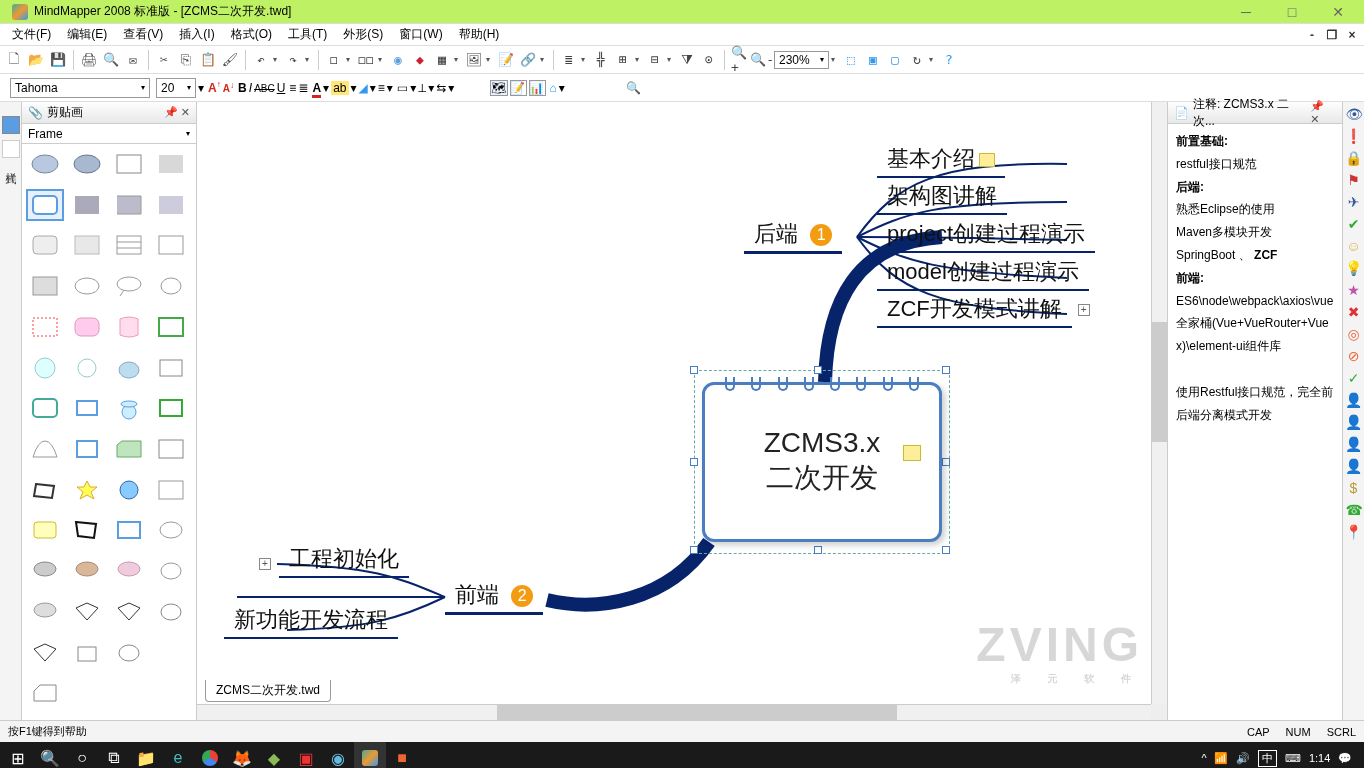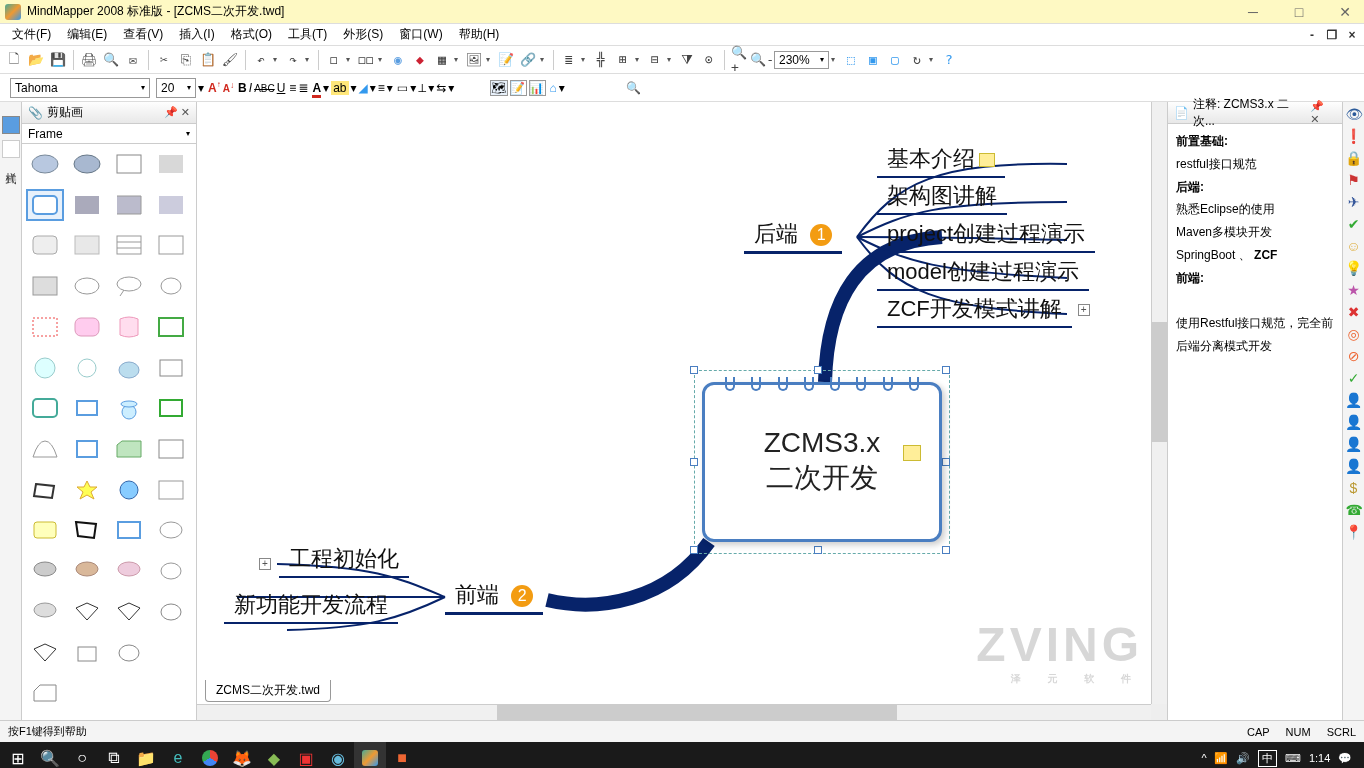--- a/index.html
+++ b/index.html
@@ -1,17 +1,17 @@
 <!DOCTYPE html>
 <html><head>
 <meta charset="utf-8">
 <style>
 * { box-sizing: border-box; margin: 0; padding: 0; }
 body { font-family: Tahoma, sans-serif; font-size: 12px; background: #fff; overflow: hidden; width: 1364px; height: 768px; position: relative; }
-.title-bar { height: 24px; background: #fef9c3; display: flex; align-items: center; padding: 0 5px; border-bottom: 1px solid #ddd; }
+.title-bar { height: 24px; background: #bef264; display: flex; align-items: center; padding: 0 12px; border-bottom: 1px solid #ddd; }
 .title-bar .app-icon { width: 16px; height: 16px; background: linear-gradient(135deg, #4a9, #e93, #39e); border-radius: 3px; margin-right: 6px; }
 .title-bar .win-controls { margin-left: auto; display: flex; gap: 18px; }
 .title-bar .win-controls span { width: 28px; text-align: center; color: #666; cursor: pointer; font-size: 14px; }
 .menu-bar { height: 22px; display: flex; align-items: center; padding: 0 4px; border-bottom: 1px solid #ddd; }
 .menu-bar .menu-item { padding: 2px 8px; cursor: pointer; }
 .menu-bar .mdi-controls { margin-left: auto; display: flex; gap: 4px; }
 .menu-bar .mdi-controls span { width: 16px; text-align: center; color: #333; cursor: pointer; font-weight: bold; }
 .toolbar { height: 28px; display: flex; align-items: center; padding: 0 4px; border-bottom: 1px solid #ddd; gap: 2px; }
 .toolbar .tb-btn { width: 20px; height: 20px; display: inline-flex; align-items: center; justify-content: center; cursor: pointer; border: 1px solid transparent; }
 .toolbar .sep { width: 1px; height: 20px; background: #ccc; margin: 0 3px; }
@@ -627,21 +627,21 @@
         </div>
         <span class="note-ic"></span>
       </div>
 
       <div class="branch-label" style="left:248px;top:476px;border-bottom-width:3px">
         <span>前端</span>
         <span class="branch-num">2</span>
       </div>
       <div class="branch-label" style="left:82px;top:440px;text-align:right"><span>工程初始化</span></div>
       <span class="exp" style="position:absolute;left:62px;top:456px">+</span>
-      <div class="branch-label" style="left:27px;top:486px;text-align:right"><span>新功能开发流程</span></div>
+      <div class="branch-label" style="left:27px;top:501px;text-align:right"><span>新功能开发流程</span></div>
 
     </div>
     <div class="vscroll">
         <div style="position:absolute;top:220px;width:100%;height:120px;background:#ccc"></div>
       </div>
     <div class="hscroll">
         <div style="position:absolute;left:300px;height:100%;width:400px;background:#ccc"></div>
       </div>
     <div class="tab-bar" style="bottom:18px">
       <div class="tab"><span>ZCMS二次开发.twd</span></div>
@@ -655,20 +655,21 @@
       <span class="ctrls">📌 ✕</span>
     </div>
     <div class="notes-body">
       <div><b>前置基础:</b></div>
       <div>restful接口规范</div>
       <div><b>后端:</b></div>
       <div>熟悉Eclipse的使用</div>
       <div>Maven多模块开发</div>
       <div><span>SpringBoot 、 </span><b>ZCF</b></div>
       <div><b>前端:</b></div>
+      <div style="word-break:break-all">ES6\node\webpack\axios\vue全家桶(Vue+VueRouter+Vuex)\element-ui组件库</div>
       <div>&nbsp;</div>
       <div>使用Restful接口规范，完全前后端分离模式开发</div>
     </div>
   </div>
 
   <div class="right-strip">
     <span class="ric" style="color:#2b5a9a">👁</span>
     <span class="ric" style="color:#d33">❗</span>
     <span class="ric" style="color:#b73">🔒</span>
     <span class="ric" style="color:#c33">⚑</span>

